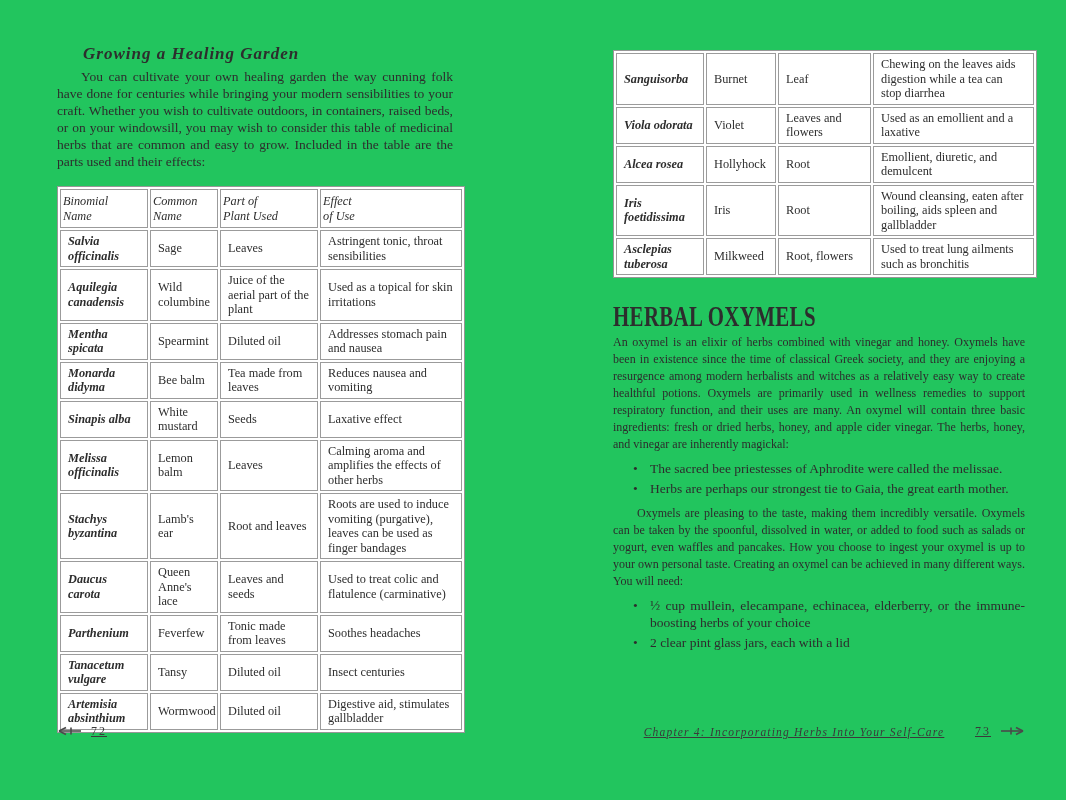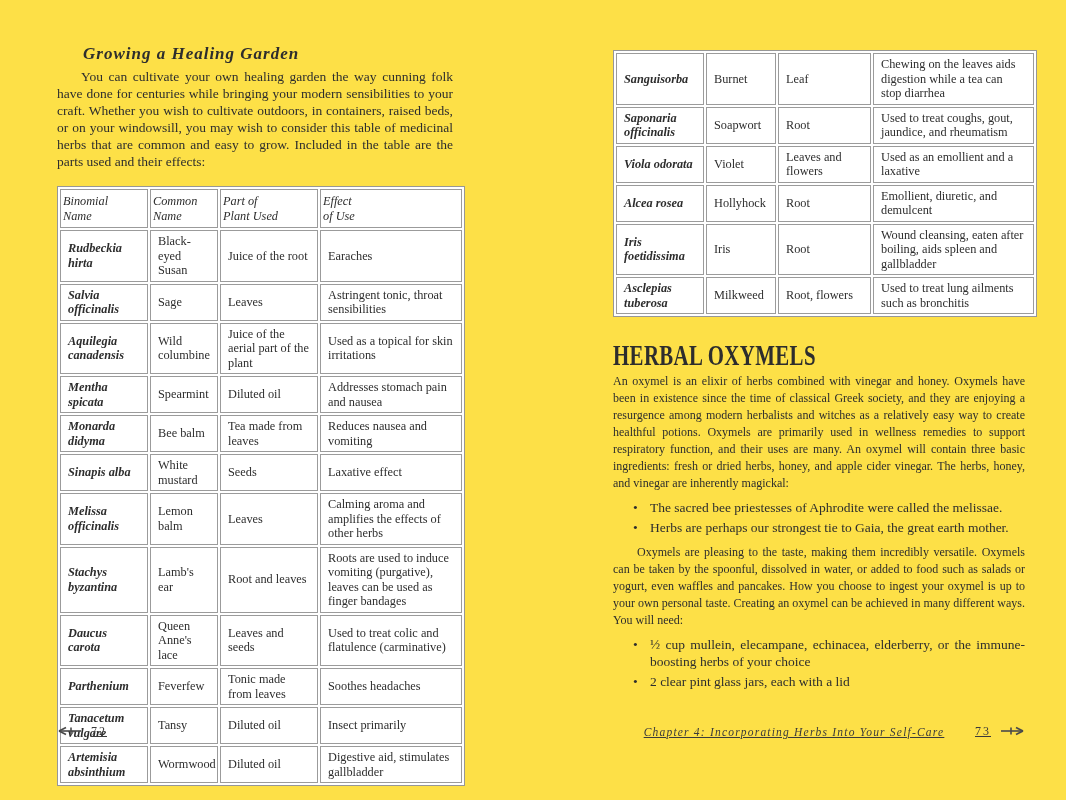--- a/index.html
+++ b/index.html
@@ -1,19 +1,19 @@
 <!DOCTYPE html>
 <html><head>
 <meta charset="utf-8">
 <style>
   html,body{margin:0;padding:0;background:#f4f4f4;}
   .spread{
     position:relative;
     width:1066px;height:800px;
-    background:#fde047;
+    background:#22c55e;
     font-family:"Liberation Serif","DejaVu Serif",serif;
     color:#2d2d2d;
     overflow:hidden;
   }
   .page{position:absolute;top:0;}
   .page-left{left:57px;width:396px;}
   .page-right{left:613px;width:412px;}
 
   
   .section-title{
@@ -123,26 +123,20 @@
             <span>Plant Used</span>
           </th>
           <th>
             <span>Effect</span>
             <span>of Use</span>
           </th>
         </tr>
       </thead>
       <tbody id="left-table-body">
           <tr>
-            <td class="binomial">Rudbeckia hirta</td>
-            <td>Black-eyed Susan</td>
-            <td>Juice of the root</td>
-            <td>Earaches</td>
-          </tr>
-          <tr>
             <td class="binomial">Salvia officinalis</td>
             <td>Sage</td>
             <td>Leaves</td>
             <td>Astringent tonic, throat sensibilities</td>
           </tr>
           <tr>
             <td class="binomial">Aquilegia canadensis</td>
             <td>Wild columbine</td>
             <td>Juice of the aerial part of the plant</td>
             <td>Used as a topical for skin irritations</td>
@@ -186,21 +180,21 @@
           <tr>
             <td class="binomial">Parthenium</td>
             <td>Feverfew</td>
             <td>Tonic made from leaves</td>
             <td>Soothes headaches</td>
           </tr>
           <tr>
             <td class="binomial">Tanacetum vulgare</td>
             <td>Tansy</td>
             <td>Diluted oil</td>
-            <td>Insect primarily</td>
+            <td>Insect centuries</td>
           </tr>
           <tr>
             <td class="binomial">Artemisia absinthium</td>
             <td>Wormwood</td>
             <td>Diluted oil</td>
             <td>Digestive aid, stimulates gallbladder</td>
           </tr>
         </tbody>
     </table>
   </div>
@@ -212,26 +206,20 @@
           <col style="width:70px">
         <col style="width:93px">
           <col style="width:161px">
       </colgroup>
       <tbody id="right-table-body">
           <tr>
             <td class="binomial">Sanguisorba</td>
             <td>Burnet</td>
             <td>Leaf</td>
             <td>Chewing on the leaves aids digestion while a tea can stop diarrhea</td>
-          </tr>
-          <tr>
-            <td class="binomial">Saponaria officinalis</td>
-            <td>Soapwort</td>
-            <td>Root</td>
-            <td>Used to treat coughs, gout, jaundice, and rheumatism</td>
           </tr>
           <tr>
             <td class="binomial">Viola odorata</td>
             <td>Violet</td>
             <td>Leaves and flowers</td>
             <td>Used as an emollient and a laxative</td>
           </tr>
           <tr>
             <td class="binomial">Alcea rosea</td>
             <td>Hollyhock</td>

